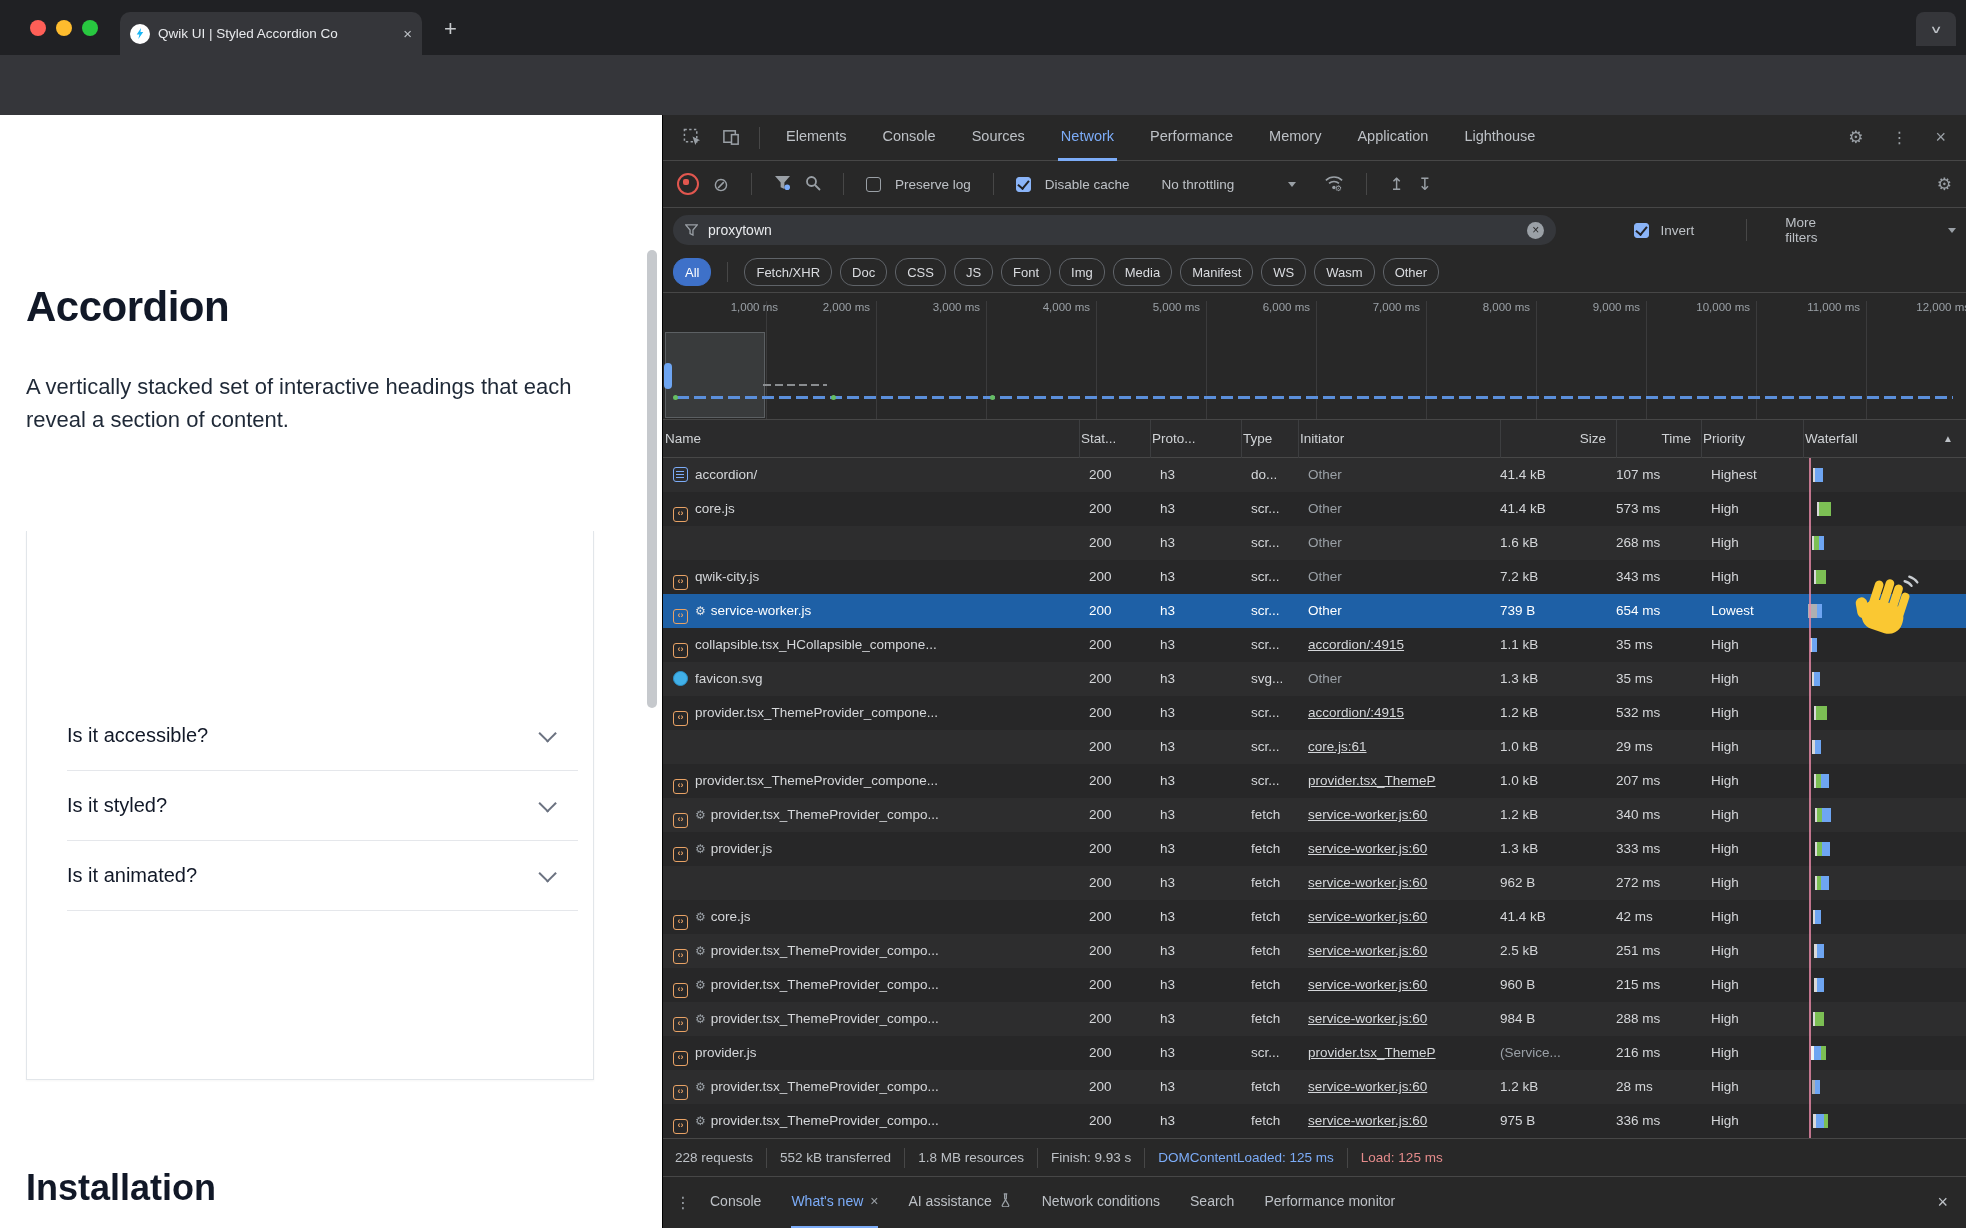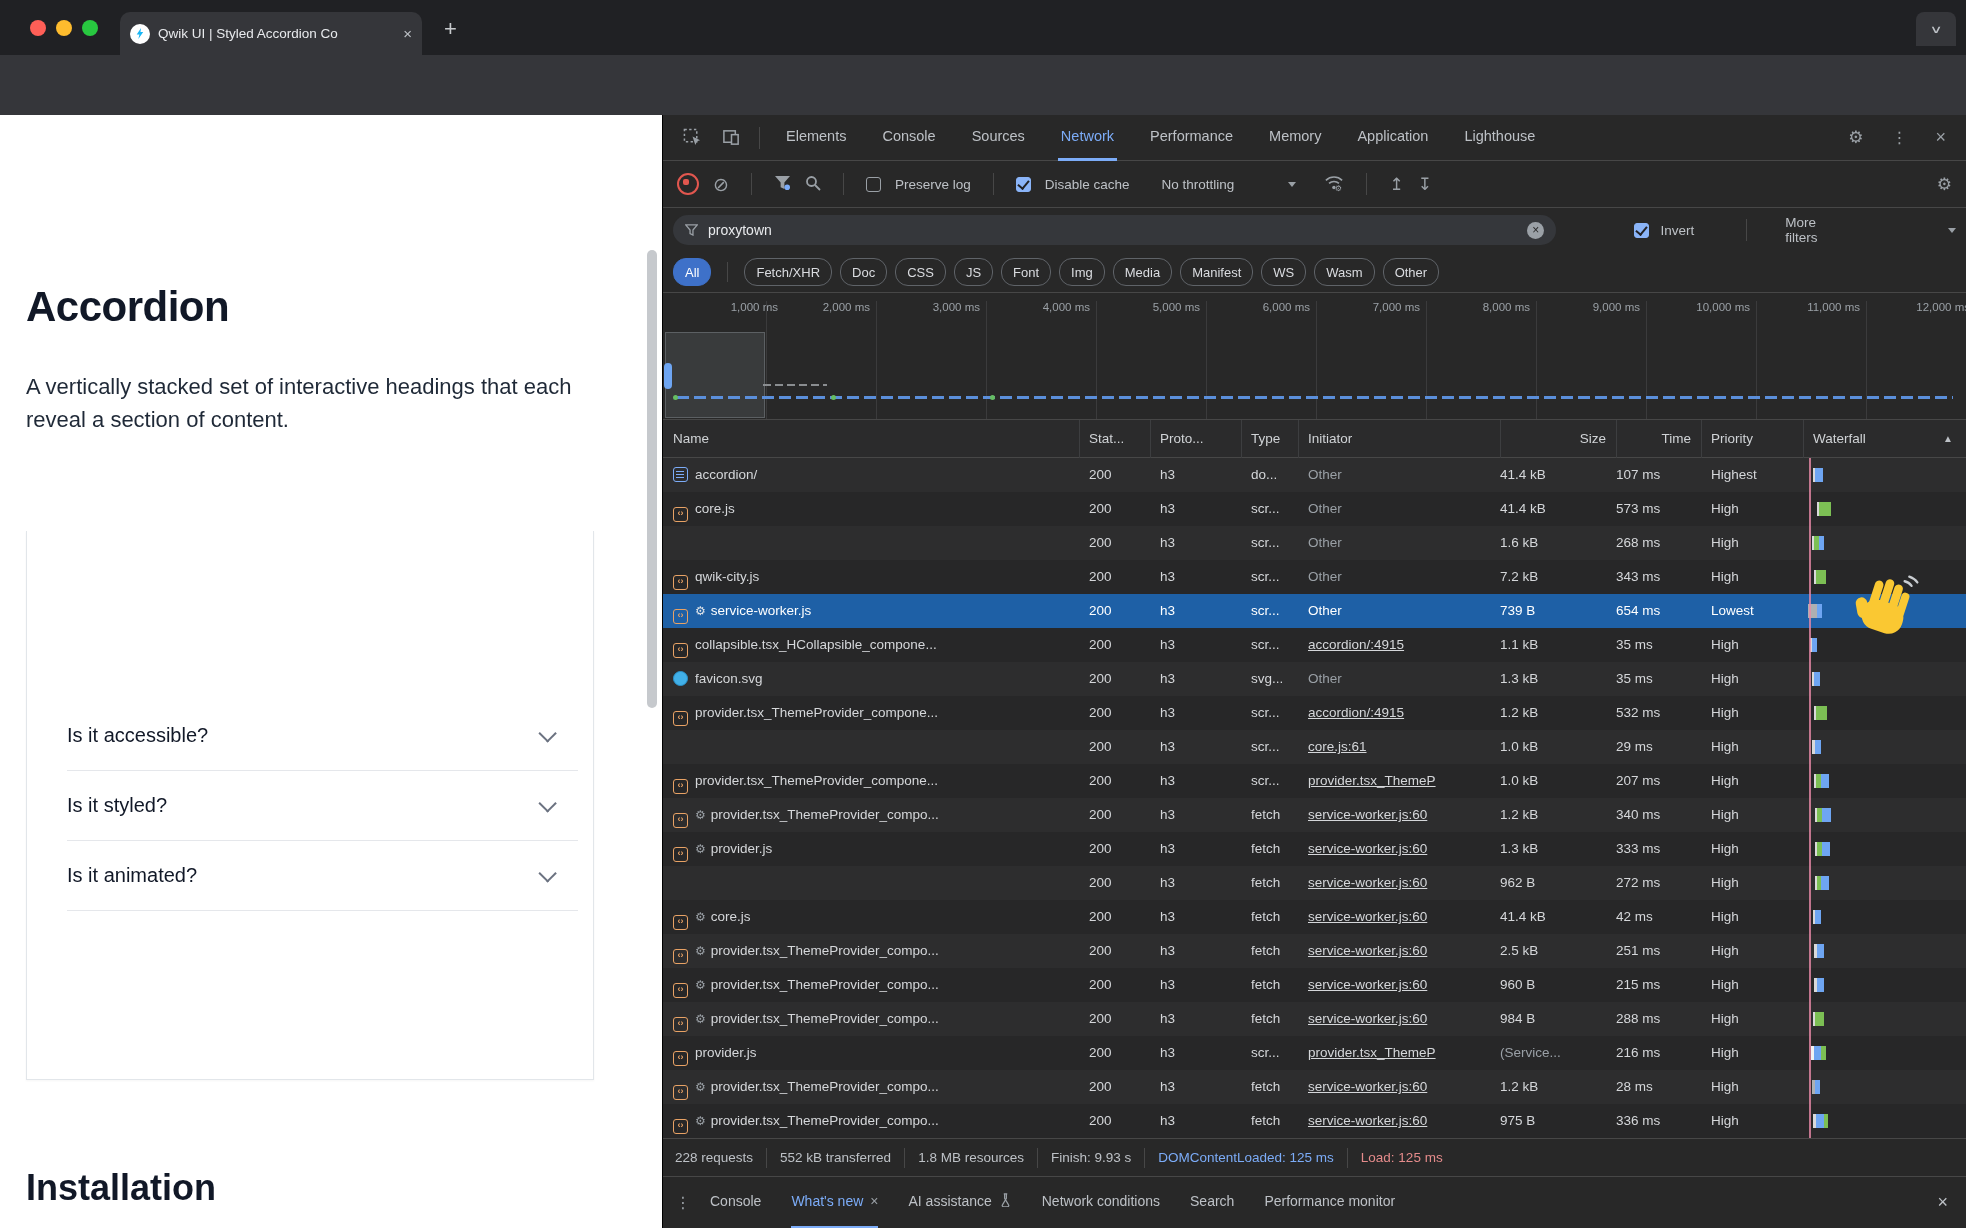--- a/index.html
+++ b/index.html
@@ -72,21 +72,21 @@
   #ruler{top:178px;height:37px}
   .tick{position:absolute;top:8px;width:96px;text-align:right;color:#9aa0a6;font-size:11.5px}
   .grid{position:absolute;top:186px;width:1px;height:119px;background:#3b3b3c}
   #overview{top:215px;height:90px;border-bottom:1px solid #474747}
   #ovsel{position:absolute;left:2px;top:2px;width:98px;height:84px;background:rgba(150,160,170,.16);border:1px solid #5c6063}
   #ovhandle{position:absolute;left:-2px;top:30px;width:8px;height:26px;background:#6ea5f2;border-radius:4px}
   #ovdash{position:absolute;left:14px;top:66px;height:3px;width:1276px;background:repeating-linear-gradient(90deg,#5b8fdb 0 12px,transparent 12px 17px)}
   #ovdash2{position:absolute;left:100px;top:54px;height:2px;width:64px;background:repeating-linear-gradient(90deg,#8a8d90 0 8px,transparent 8px 12px)}
   .ovdot{position:absolute;top:65px;width:5px;height:5px;border-radius:50%;background:#66bd63}
   #nethead{top:305px;height:38px;background:#2b2b2c;border-bottom:1px solid #474747;color:#d0d3d6}
-  .hcell{position:absolute;top:0;height:38px;line-height:38px;padding-left:10px;box-sizing:border-box;white-space:nowrap;overflow:hidden}
+  .hcell{position:absolute;top:0;height:38px;line-height:38px;padding-left:2px;box-sizing:border-box;white-space:nowrap;overflow:hidden}
   .hcell.r{text-align:right;padding-right:10px;padding-left:0}
   #colseps{top:305px;height:718px;pointer-events:none}
   .colsep{position:absolute;top:0;width:1px;height:100%;background:#3d3e40}
   #netrows{top:343px;height:680px;overflow:hidden}
   .net-row{position:absolute;left:0;width:1304px;height:34px}
   .net-row.even{background:#2d2d2e}
   .net-row.odd{background:#272728}
   .net-row.sel{background:#1e60a6}
   .cell{position:absolute;top:0;height:34px;line-height:34px;white-space:nowrap;overflow:hidden;box-sizing:border-box;padding-left:10px;color:#d5d7da}
   .cell.r{text-align:left;padding-right:10px;padding-left:0}

